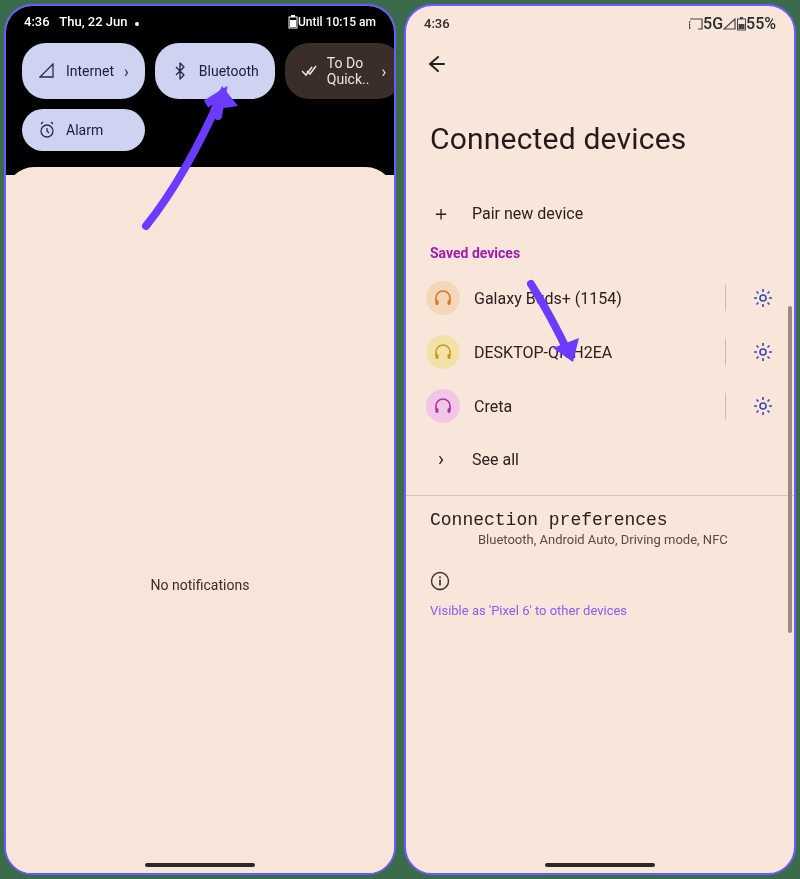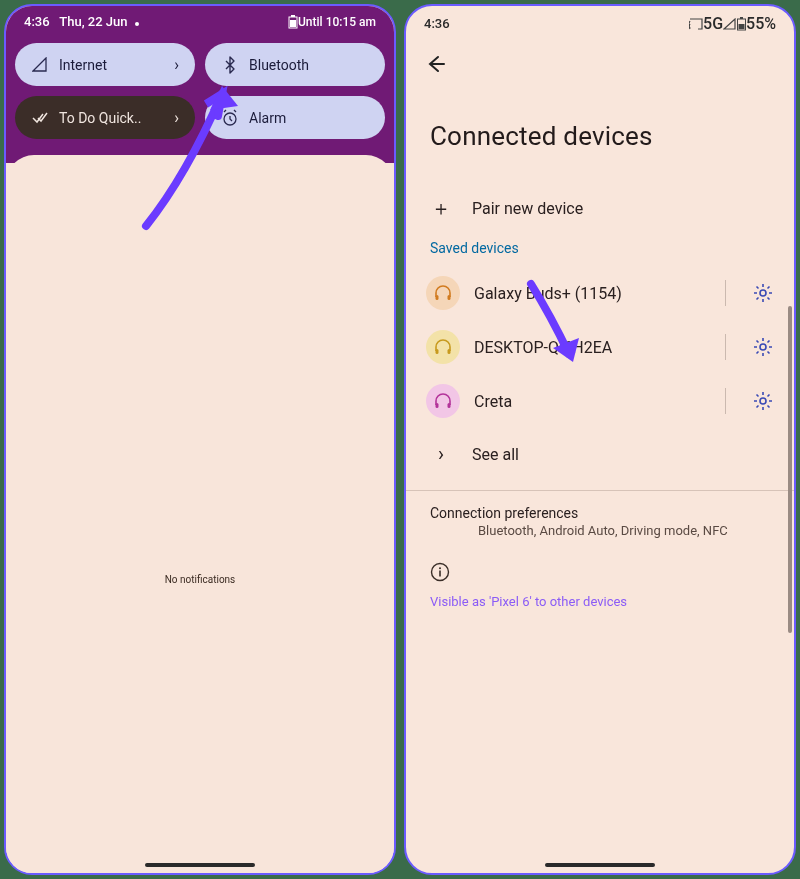--- a/index.html
+++ b/index.html
@@ -14,78 +14,78 @@
   }
   .phone {
     flex: 1;
     border-radius: 28px;
     overflow: hidden;
     position: relative;
     border: 2px solid #6b5bff;
   }
   
   .phone-left { background: #f8e5da; display: flex; flex-direction: column; }
-  .qs-top { background: #701a75; color: #fff; padding-bottom: 12px; }
+  .qs-top { background: #000000; color: #fff; padding-bottom: 12px; }
   .status-row {
     display: flex; justify-content: space-between; align-items: center;
     padding: 8px 18px 6px; font-size: 13px; font-weight: 500;
   }
   .status-right { display: flex; align-items: center; font-size: 12px; }
   .status-dot { width: 4px; height: 4px; background: #fff; border-radius: 50%; display: inline-block; margin: 0 4px; }
   .qs-tiles {
-    display: grid; grid-template-columns: 1fr 1fr; gap: 10px;
-    padding: 8px 9px 12px;
+    display: grid; grid-template-columns: 1fr 1fr 1fr; gap: 10px;
+    padding: 8px 16px 12px;
   }
   .qs-tile {
     border-radius: 24px; padding: 12px 16px;
     display: flex; align-items: center; gap: 10px;
     font-size: 14px; font-weight: 400;
   }
   .qs-tile.active { background: #cfd3f2; color: #1b1b3a; }
   .qs-tile.dark { background: #3b2d28; color: #f0e5df; justify-content: space-between; }
   .qs-tile .chev { margin-left: auto; font-size: 16px; }
   .qs-tile .icon { width: 18px; display: flex; justify-content: center; }
   .shade-body {
     flex: 1; background: #f8e5da; border-radius: 28px 28px 0 0;
     margin-top: -8px; display: flex; align-items: center; justify-content: center;
     position: relative;
   }
-  .no-notif { color: #3b2b22; font-size: 10px; margin-top: 130px;}
+  .no-notif { color: #3b2b22; font-size: 14px; margin-top: 130px;}
   
   .phone-right { background: #f9e6db; display: flex; flex-direction: column; }
   .status-row.light { color: #2a2a2a; }
   .status-row.light .status-right { font-size: 16px; }
   .back-row { padding: 14px 18px 6px; }
   .back-btn { font-size: 22px; color: #222; background: none; border: none; cursor: pointer; }
   .page-title {
-    font-size: 26px; font-weight: 400; color: #231b1b;
+    font-size: 30px; font-weight: 400; color: #231b1b;
     padding: 36px 24px 30px; letter-spacing: 0.2px;
   }
   .row {
     display: flex; align-items: center; gap: 20px;
     padding: 14px 24px; font-size: 16px; color: #2a2020;
   }
   .row .lead { width: 22px; text-align: center; font-size: 20px; }
-  .section-label { color: #0369a1; font-size: 14px; padding: 4px 24px 10px; }
+  .section-label { color: #a21caf; font-size: 14px; padding: 4px 24px 10px; font-weight: bold; }
   .device-row {
     display: flex; align-items: center; padding: 10px 20px;
     gap: 14px;
   }
   .dev-icon {
     width: 34px; height: 34px; border-radius: 50%;
     display: flex; align-items: center; justify-content: center; flex-shrink: 0;
   }
   .dev-icon.orange { background: #f5d6b8; color: #d17b1f; }
   .dev-icon.yellow { background: #f3e2a8; color: #c79a1e; }
   .dev-icon.pink { background: #f2c6e6; color: #b3339a; }
   .dev-name { flex: 1; font-size: 16px; color: #2a2020; }
   .dev-sep { width: 1px; height: 26px; background: #cbb9af; margin: 0 12px; }
   .gear { color: #3a4ab5; }
   .divider { height: 1px; background: #d7c3b8; margin: 10px 0 0; }
-  .pref-title { font-size: 14px; color: #2a2020; padding: 14px 24px 2px; }
+  .pref-title { font-size: 18px; color: #2a2020; padding: 14px 24px 2px; font-family: Liberation Mono, monospace; }
   .pref-sub { font-size: 13px; color: #5a4a43; padding: 0 24px 16px; margin-left: 48px; }
   .info-row { padding: 8px 24px; }
   .visible-text { font-size: 13px; color: #8b5cf6; padding: 4px 24px 20px; }
   .nav-pill {
     position: absolute; bottom: 6px; left: 50%; transform: translateX(-50%);
     width: 110px; height: 4px; border-radius: 4px; background: #2a2a2a;
   }
   .scrollbar-ind {
     position: absolute; right: 2px; top: 300px; bottom: 240px;
     width: 4px; background: #9a8b83; border-radius: 3px;

